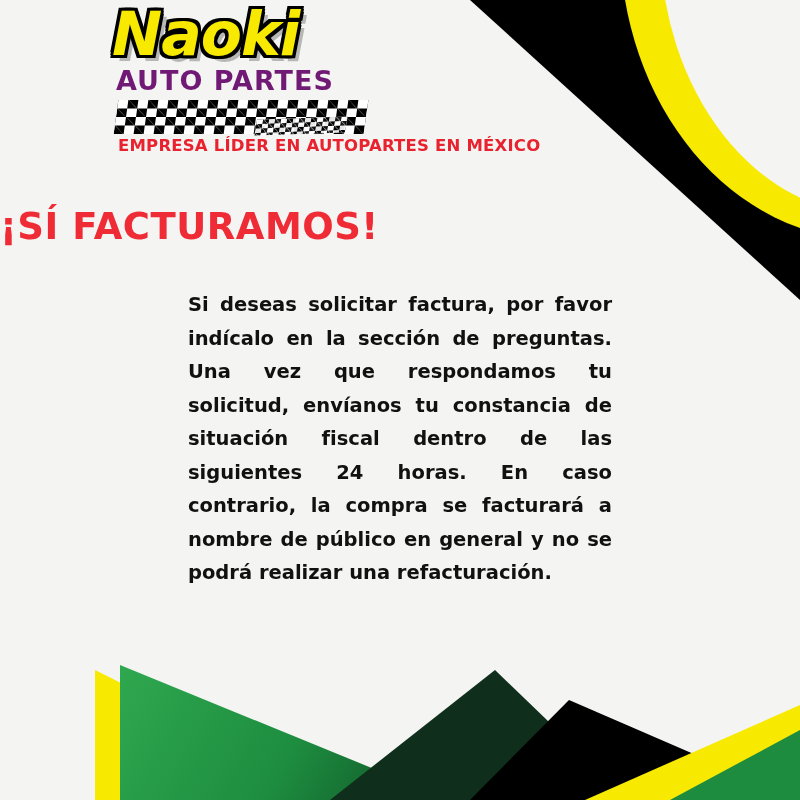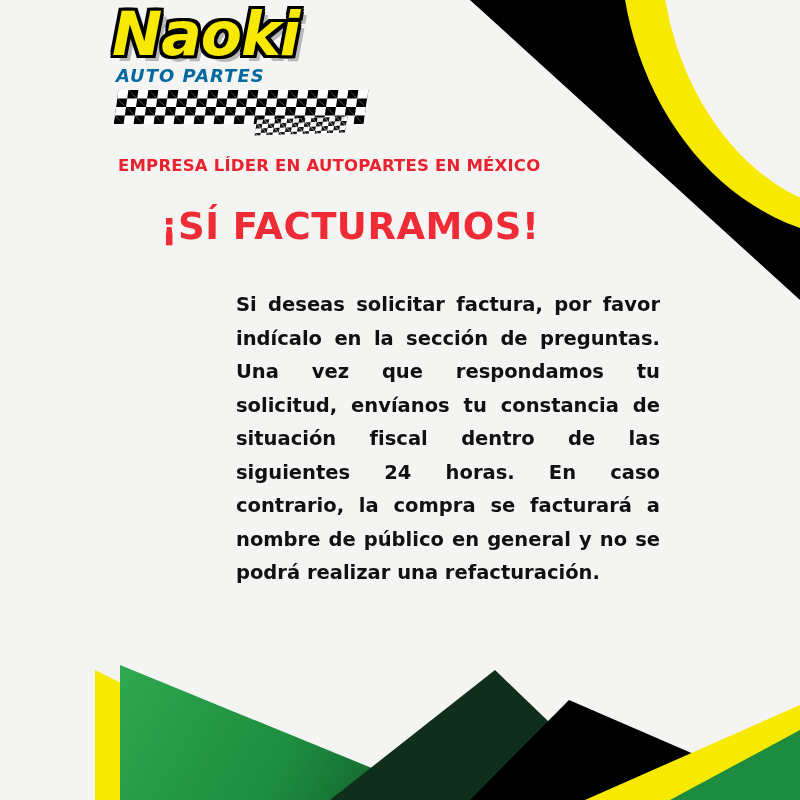--- a/index.html
+++ b/index.html
@@ -119,25 +119,24 @@
     letter-spacing: -1px;
     text-shadow:
        3px 0 0 #000, -3px 0 0 #000, 0 3px 0 #000, 0 -3px 0 #000,
        3px 3px 0 #000, -3px 3px 0 #000, 3px -3px 0 #000, -3px -3px 0 #000,
        6px 6px 0 rgba(0,0,0,0.25);
     margin: 0;
   }
   .sub-brand {
     font-family: "DejaVu Sans", sans-serif;
     font-weight: bold;
-    font-size: 18px;
+    font-size: 27px;
     letter-spacing: 1px;
-    color: #0369a1;
+    color: #701a75;
     margin: 2px 0 0 4px;
-    font-style: italic;
   }
   .checker {
     margin: 4px 0 0 4px;
     width: 250px;
     height: 34px;
     background-image:
       linear-gradient(45deg, #000 25%, transparent 25%, transparent 75%, #000 75%),
       linear-gradient(45deg, #000 25%, transparent 25%, transparent 75%, #000 75%);
     background-size: 20px 17px;
     background-position: 0 0, 10px 8.5px;
@@ -154,55 +153,54 @@
       linear-gradient(45deg, #000 25%, transparent 25%, transparent 75%, #000 75%),
       linear-gradient(45deg, #000 25%, transparent 25%, transparent 75%, #000 75%);
     background-size: 12px 9px;
     background-position: 0 0, 6px 4.5px;
     background-color: #ffffff;
     transform: skewX(-12deg) rotate(-2deg);
     opacity: .9;
   }
   .tagline {
     position: absolute;
-    top: 156px;
+    top: 136px;
     left: 118px;
     font-family: "DejaVu Sans", sans-serif;
     font-weight: bold;
     font-size: 16.5px;
     letter-spacing: .2px;
     color: #e8222f;
   }
 
   
   .headline {
     position: absolute;
     top: 205px;
     left: 0;
     width: 700px;
-    text-align: center;
+    text-align: left;
     font-family: "DejaVu Sans", sans-serif;
     font-weight: bold;
     font-size: 37px;
     letter-spacing: .5px;
     color: #ef2b36;
   }
   .paragraph {
     position: absolute;
     top: 288px;
     left: 188px;
     width: 424px;
     font-family: "DejaVu Sans", sans-serif;
     font-weight: bold;
     font-size: 19.5px;
     line-height: 1.72;
     color: #111111;
     text-align: justify;
     text-justify: inter-word;
-    margin-left: 48px;
   }
 </style>
 </head>
 <body>
 
 <div id="page">
 
   <div class="shape tr-black"></div>
   <div class="shape tr-yellow2"></div>
   <div class="shape tr-white"></div>

